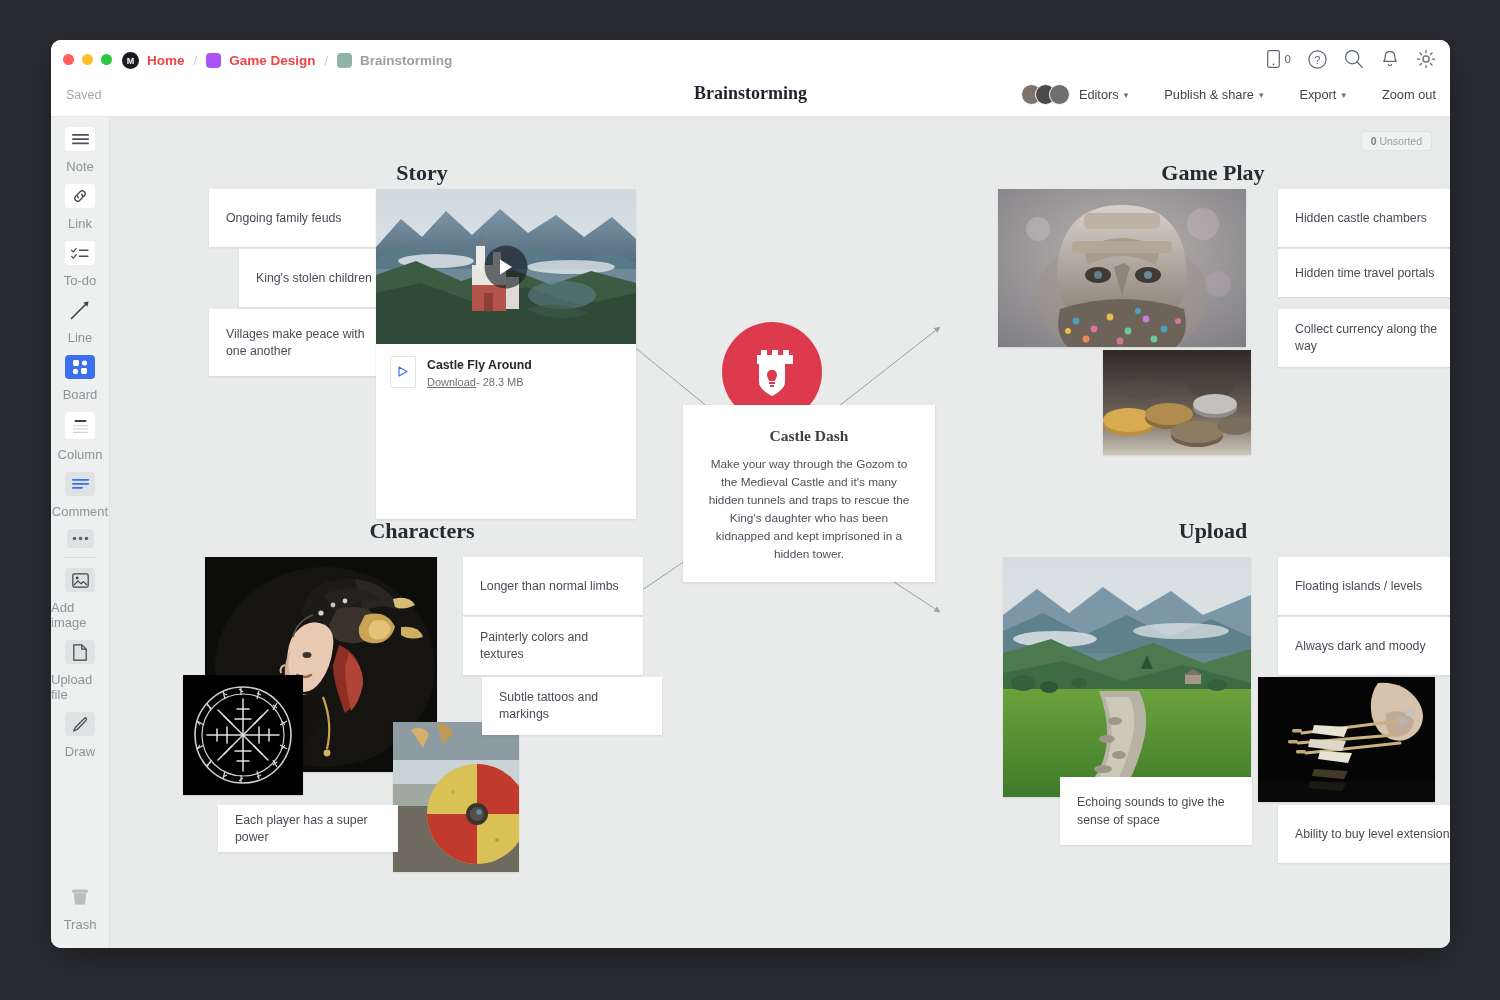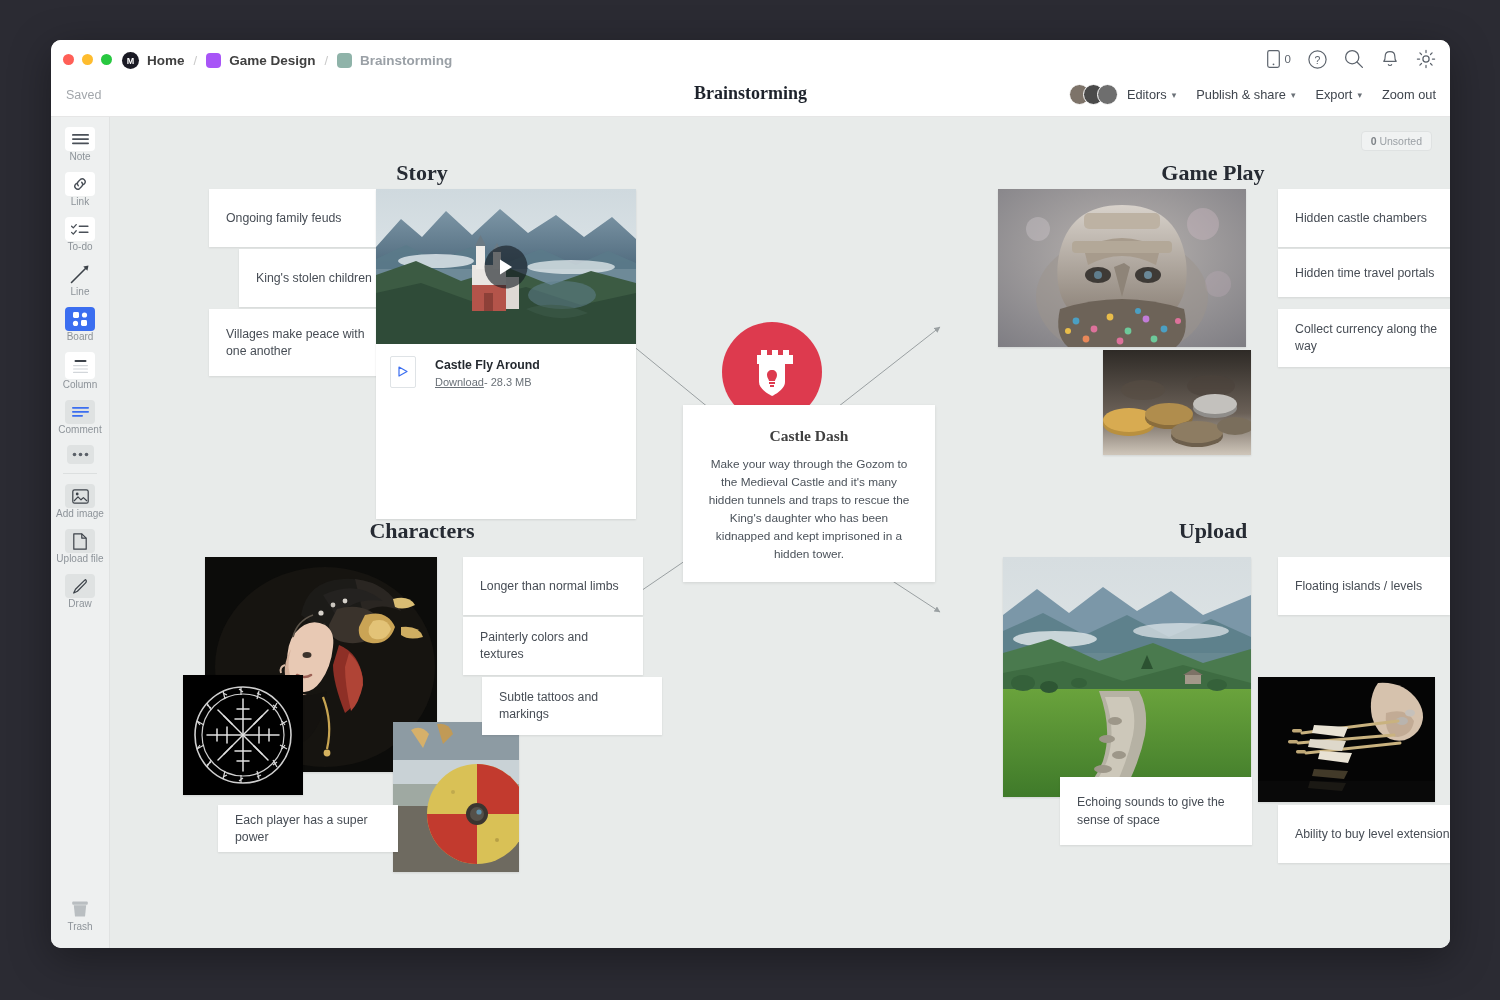--- a/index.html
+++ b/index.html
@@ -39,21 +39,21 @@
     font-size: 13.5px; font-weight: bold;
   }
   .bc-logo {
     width: 17px; height: 17px; border-radius: 50%;
     background: #1a1a24; color: #fff;
     display: flex; align-items: center; justify-content: center;
     font-size: 9px; font-weight: bold;
   }
   .bc-sq { width: 15px; height: 15px; border-radius: 4px; }
   .bc-sep { color: #c9c9c9; font-weight: normal; font-size: 13px; margin: 0 1px; }
-  .bc-text { color: #404040; }
+  .bc-text { color: #ef4444; }
   .bc-text.muted { color: #9aa0a6; }
 
   .saved {
     position: absolute; left: 15px; top: 48px;
     font-size: 12.5px; color: #a2a6ab;
   }
 
   .doc-title {
     position: absolute; left: 0; right: 0; top: 43px;
     text-align: center;
@@ -64,21 +64,21 @@
   .hdr-icons {
     position: absolute; right: 14px; top: 9px;
     display: flex; align-items: center; gap: 17px;
   }
   .hicon { color: #5d646d; display: flex; align-items: center; }
   .mob-wrap { display: flex; align-items: center; gap: 5px; }
   .mob-count { font-size: 11.5px; color: #5d646d; }
 
   .hdr-actions {
     position: absolute; right: 14px; top: 44px;
-    display: flex; align-items: center; gap: 20px;
+    display: flex; align-items: center; gap: 36px;
     font-size: 12.8px; color: #3f454d;
   }
   .avatars { display: flex; align-items: center; margin-right: -8px; }
   .av {
     width: 21px; height: 21px; border-radius: 50%;
     border: 1.5px solid #fff; margin-left: -7px;
     background: #b8b2ad;
   }
   .av:first-child { margin-left: 0; background: #7d7369; }
   .av.a2 { background: #4a4a4a; }
@@ -100,21 +100,21 @@
     cursor: pointer;
   }
   .tool-box {
     width: 30px; height: 24px; border-radius: 4px;
     background: #fff; display: flex; align-items: center; justify-content: center;
     color: #4a5058;
   }
   .tool-box.plain { background: transparent; }
   .tool-box.active { background: #3b6ef0; color: #fff; }
   .tool-box.grayish { background: #dfe2e2; }
-  .tool-lbl { font-size: 10px; color: #8d9399; margin-top: 0; }
+  .tool-lbl { font-size: 13px; color: #8d9399; margin-top: 8px; }
   .sb-divider { width: 34px; height: 1px; background: #dcdfdf; margin: 9px auto 0; }
   .trash-tool { position: absolute; bottom: 16px; left: 0; width: 100%; }
 
   .canvas {
     flex: 1; position: relative;
     background: #e8ebea;
     overflow: hidden;
   }
 
   .unsorted {
@@ -163,21 +163,21 @@
     padding: 22px 22px 18px;
     text-align: center;
   }
   .hub-name {
     font-family: "Liberation Serif", serif;
     font-weight: bold; font-size: 15.5px; color: #404040;
     margin-bottom: 11px;
   }
   .hub-desc { font-size: 11.8px; color: #4b525a; line-height: 1.52; }
 
-  .vid-meta { background: #fff; padding: 11px 14px; display: flex; align-items: center; gap: 19px; }
+  .vid-meta { background: #fff; padding: 11px 14px; display: flex; align-items: center; gap: 11px; }
   .file-ico {
     width: 26px; height: 32px; border: 1.3px solid #dfe3e6; border-radius: 2px;
     display: flex; align-items: center; justify-content: center;
     color: #3b6ef0; font-size: 11px; flex-shrink: 0;
   }
   .vid-name { font-size: 12.3px; font-weight: bold; color: #24292f; }
   .vid-sub { font-size: 11px; color: #6a7178; margin-top: 3px; }
   .vid-sub u { cursor: pointer; }
 
   .play-btn {
@@ -735,20 +735,23 @@
         </svg>
       </div>
 
       <div class="note" style="left:930px;top:660px;width:192px;height:68px;align-items:flex-start;padding-top:17px;line-height:1.45">
         <span>Echoing sounds to give the sense of space</span>
       </div>
 
       <div class="note" style="left:1148px;top:440px;width:172px;height:58px">
         <span>Floating islands / levels</span>
       </div>
+      <div class="note" style="left:1148px;top:500px;width:195px;height:58px">
+        <span>Always dark and moody</span>
+      </div>
 
       <div class="imgcard" style="left:1148px;top:560px;width:177px;height:125px">
         <svg width="177" height="125" viewBox="0 0 177 125">
           <rect width="177" height="125" fill="#050505"></rect>
           <path d="M120 6 q26 -2 40 18 q10 16 0 30 q-12 14 -28 8 q-14 -6 -18 -22 q-4 -20 6 -34z" fill="#d6c2ad"></path>
           <path d="M128 36 q20 -6 28 8 q-2 14 -16 16 q-14 0 -12 -24z" fill="#c2ab95"></path>
           <ellipse cx="144" cy="44" rx="6" ry="4" fill="#b9b4ae"></ellipse>
           <ellipse cx="152" cy="36" rx="5" ry="3.5" fill="#c6c1bb"></ellipse>
           <g stroke="#c9b27f" stroke-width="3" stroke-linecap="round">
             <line x1="44" y1="56" x2="140" y2="44"></line>

